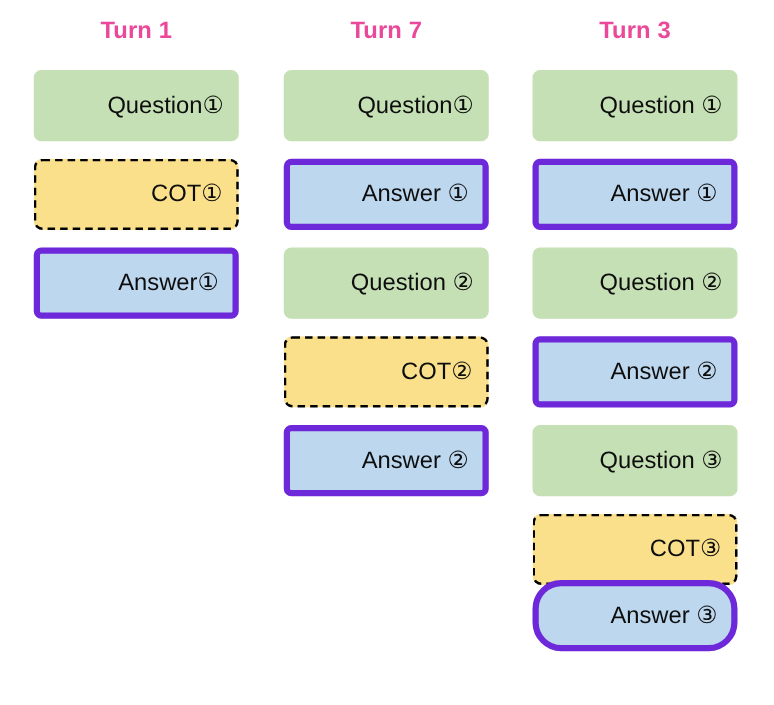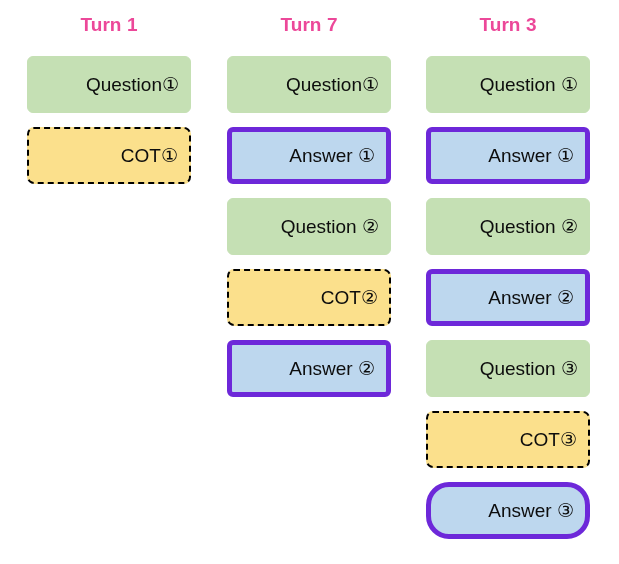--- a/index.html
+++ b/index.html
@@ -89,20 +89,23 @@
 
 <div id="diagram" style="background: rgb(255, 255, 255);">
     <div class="column" style="left: 27px;">
       <div class="column-header">Turn 1</div>
       <div class="box question" style="top: 56px;">
         <span class="box-label">Question①</span>
       </div>
       <div class="box cot" style="top: 127px;">
         <span class="box-label">COT①</span>
       </div>
+      <div class="box answer" style="top: 198px;">
+        <span class="box-label">Answer①</span>
+      </div>
     </div>
     <div class="column" style="left: 227px;">
       <div class="column-header">Turn 7</div>
       <div class="box question" style="top: 56px;">
         <span class="box-label">Question①</span>
       </div>
       <div class="box answer" style="top: 127px;">
         <span class="box-label">Answer ①</span>
       </div>
       <div class="box question" style="top: 198px;">
@@ -128,17 +131,17 @@
       </div>
       <div class="box answer" style="top: 269px;">
         <span class="box-label">Answer ②</span>
       </div>
       <div class="box question" style="top: 340px;">
         <span class="box-label">Question ③</span>
       </div>
       <div class="box cot" style="top: 411px;">
         <span class="box-label">COT③</span>
       </div>
-      <div class="box answer" style="top: 482px; border-radius: 23px;">
+      <div class="box answer" style="top: 464px; border-radius: 23px;">
         <span class="box-label">Answer ③</span>
       </div>
     </div>
   </div>
 
 </body></html>

